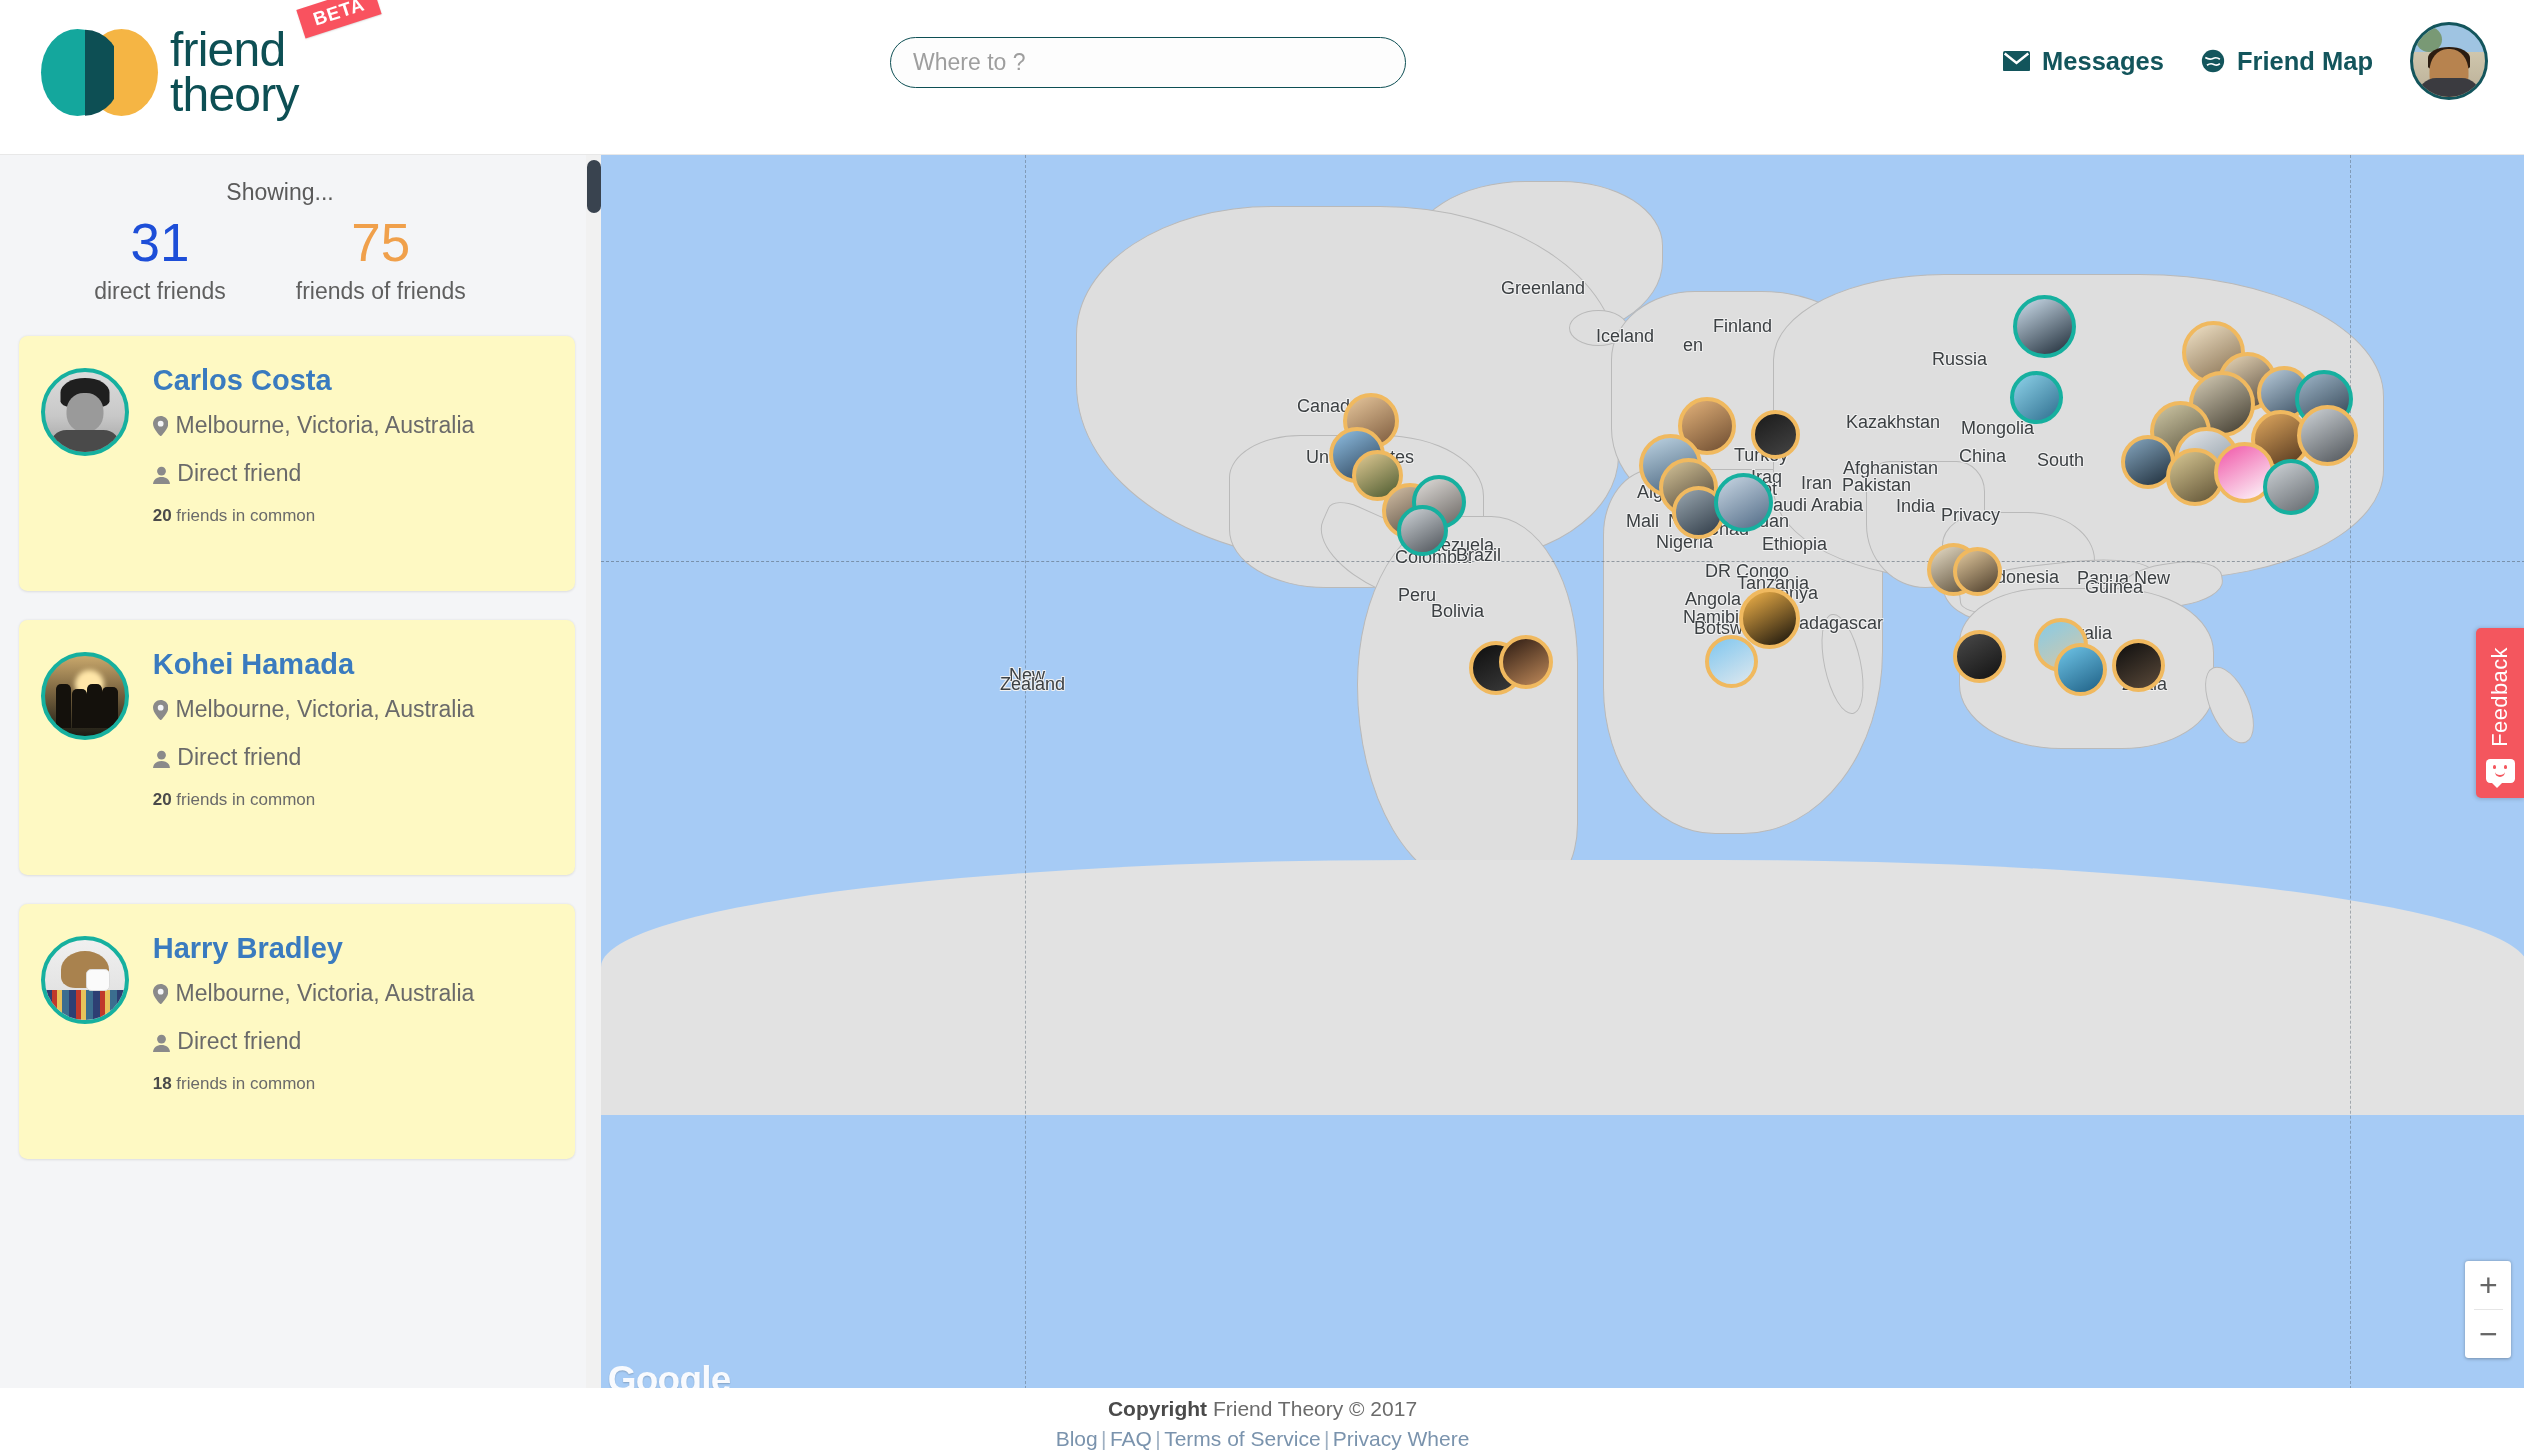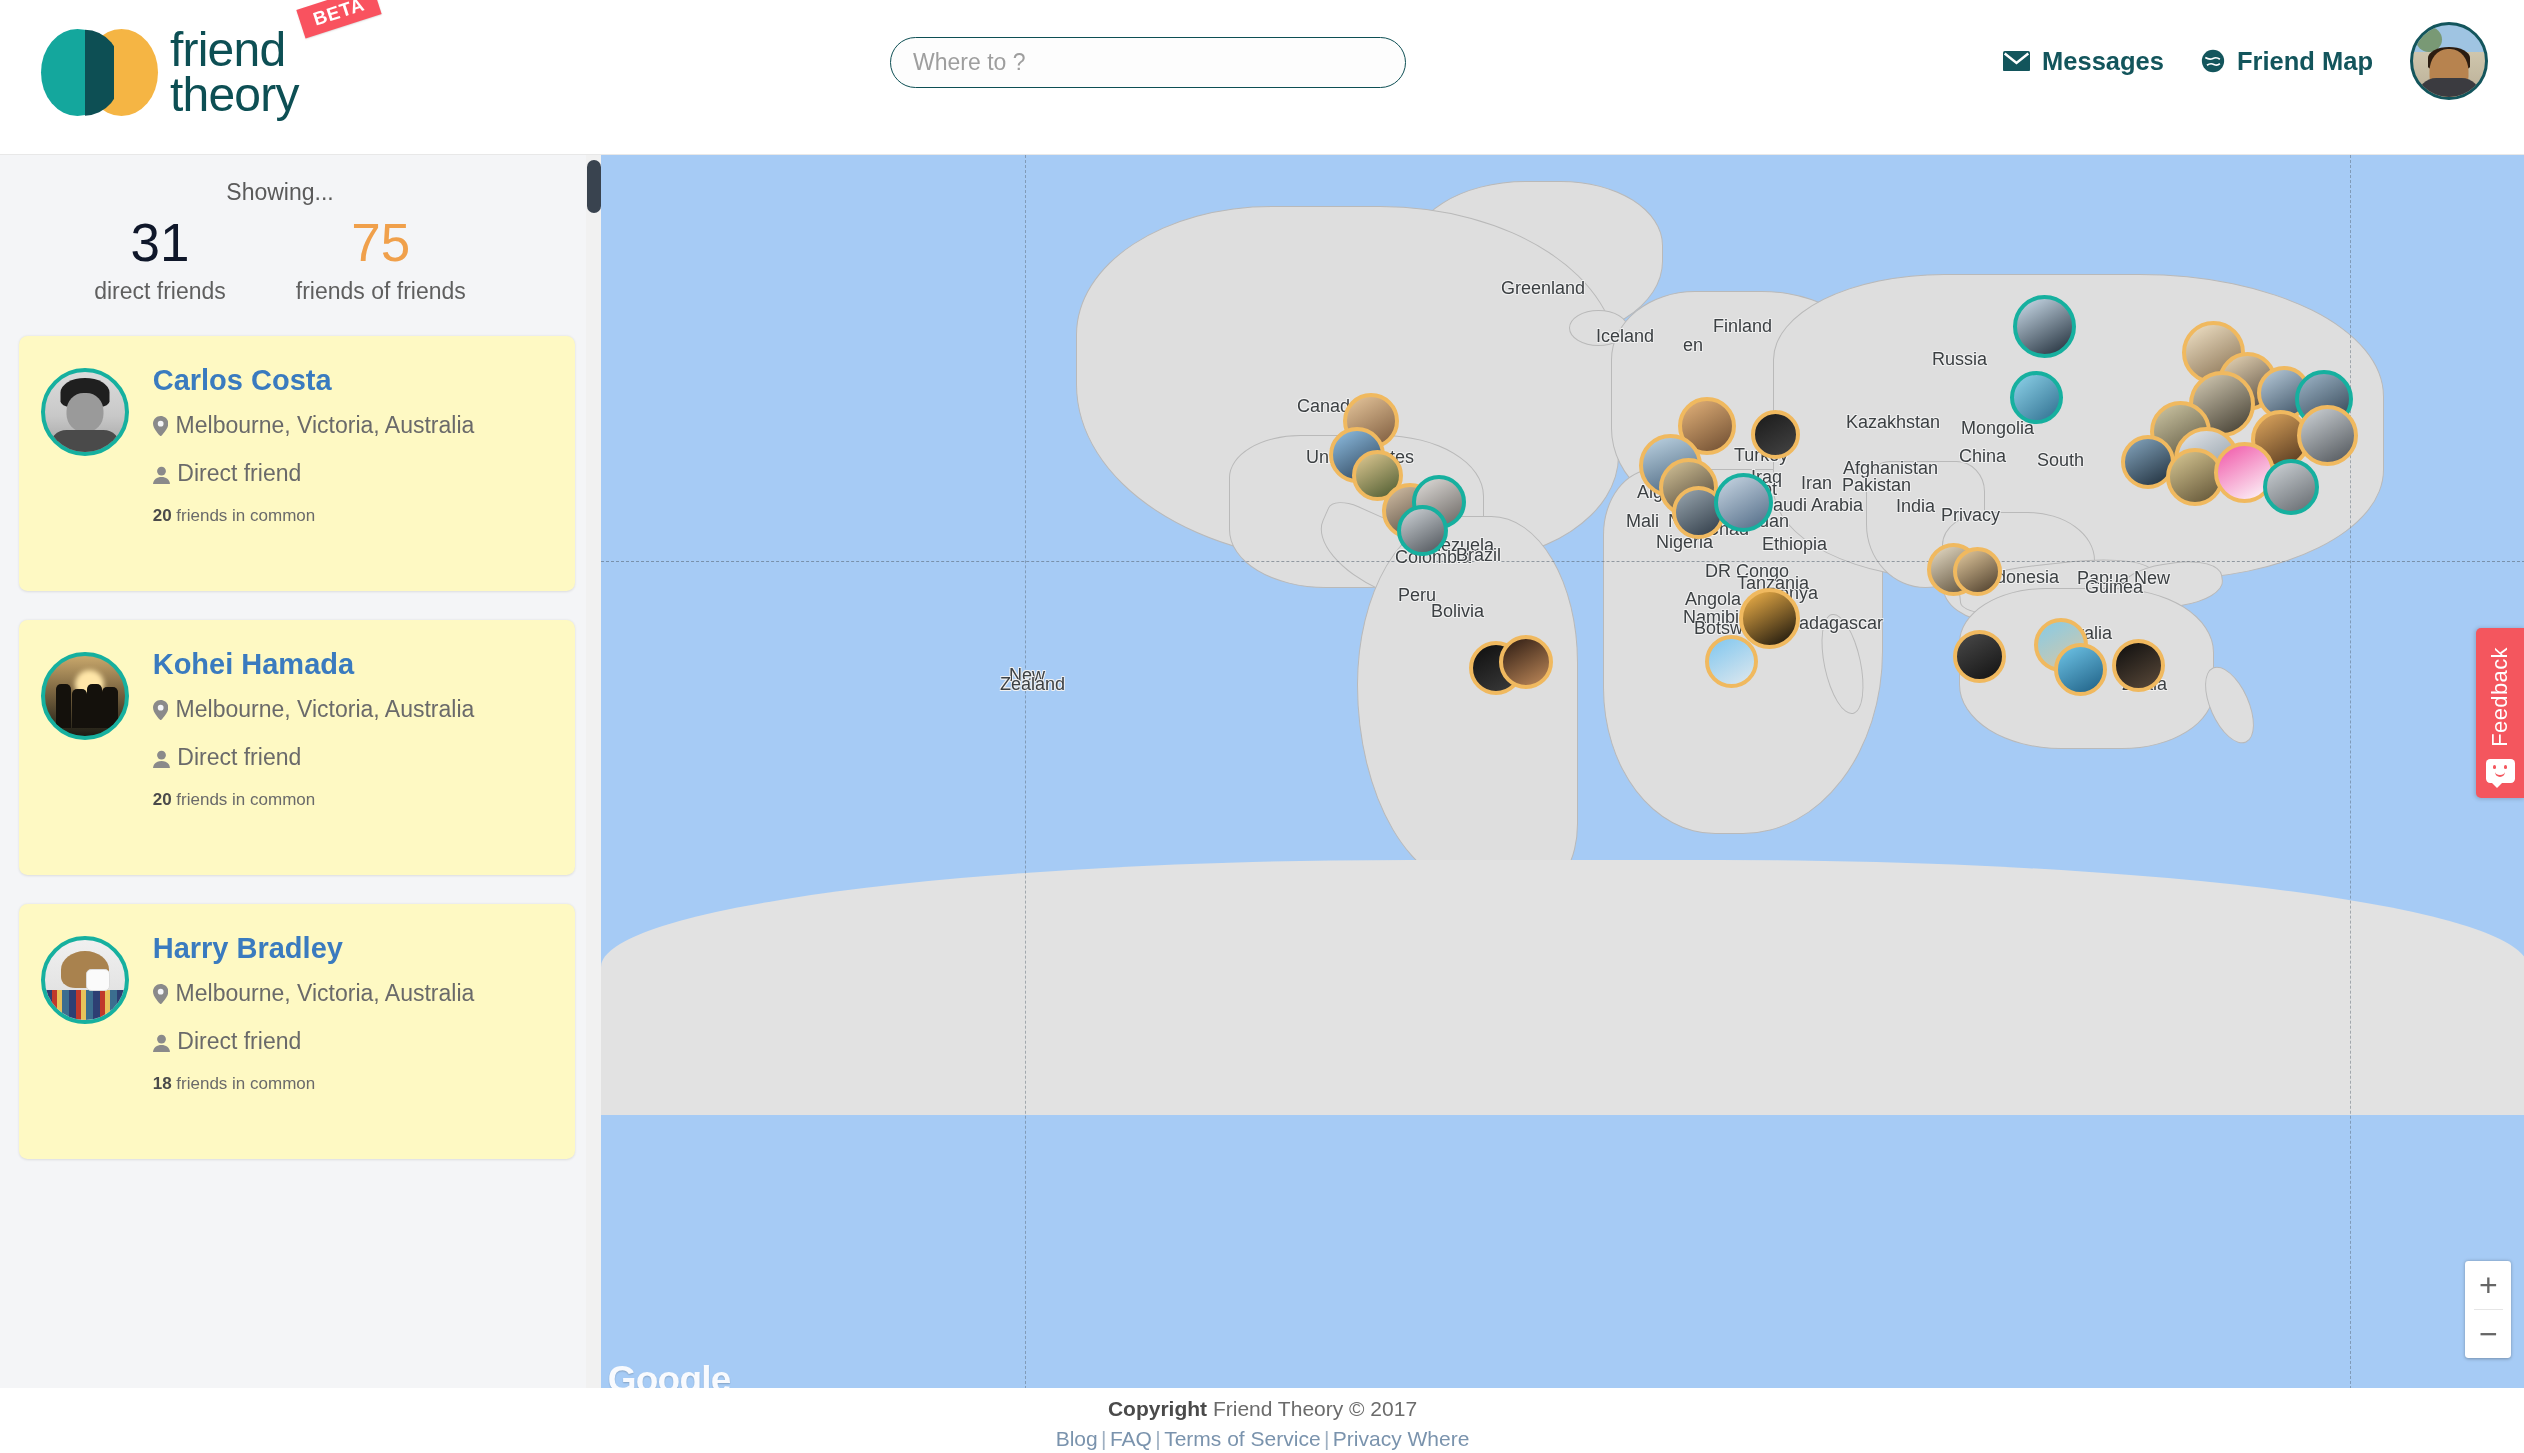--- a/index.html
+++ b/index.html
@@ -132,21 +132,21 @@
     z-index: 20;
   }
   .showing-block { padding-top: 24px; text-align: center; width: 560px; }
   .showing-label {
     font-size: 23px; color: #5a5a5a;
     margin-bottom: 5.1px;
   }
   .counts { display: flex; justify-content: center; gap: 70px; margin-top: 10.2px; }
   .count-col { text-align: center; }
   .count-num { font-size: 53px; line-height: 1.0; font-weight: 400; }
-  .count-num.teal { color: #0f172a; }
+  .count-num.teal { color: #1d4ed8; }
   .count-num.orange { color: #f0a04b; }
   .count-lbl { font-size: 23px; color: #5f5f5f; margin-top: 8.5px; }
 
   .cards { margin-top: 31px; padding: 0 18.7px; }
   .friend-card {
     background: #fef9c3;
     border-radius: 8.5px;
     box-shadow: 0 0.8px 2.5px rgba(0,0,0,.10);
     padding: 25.5px 22px;
     margin-bottom: 29px;

